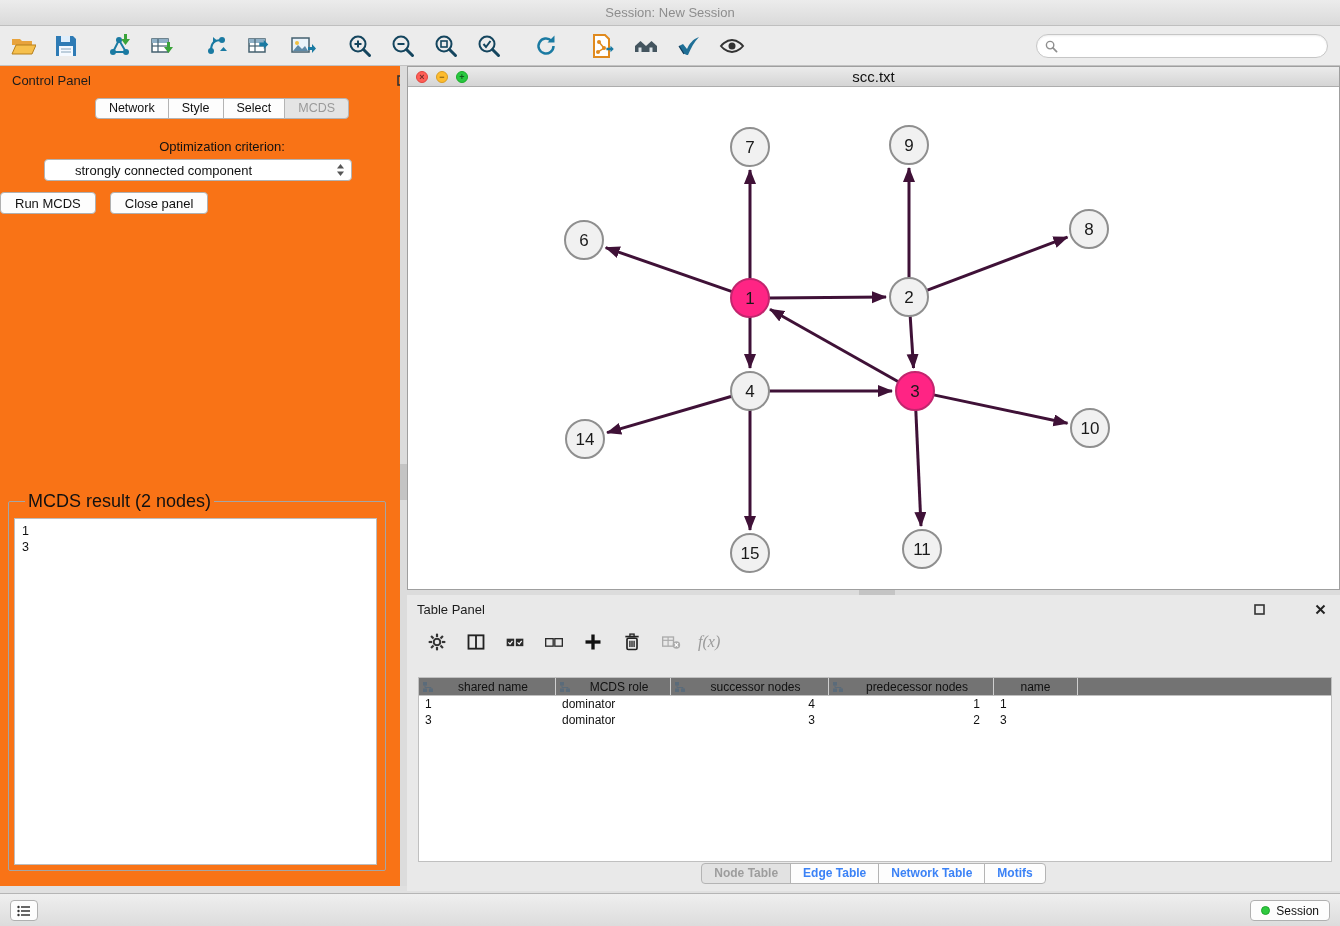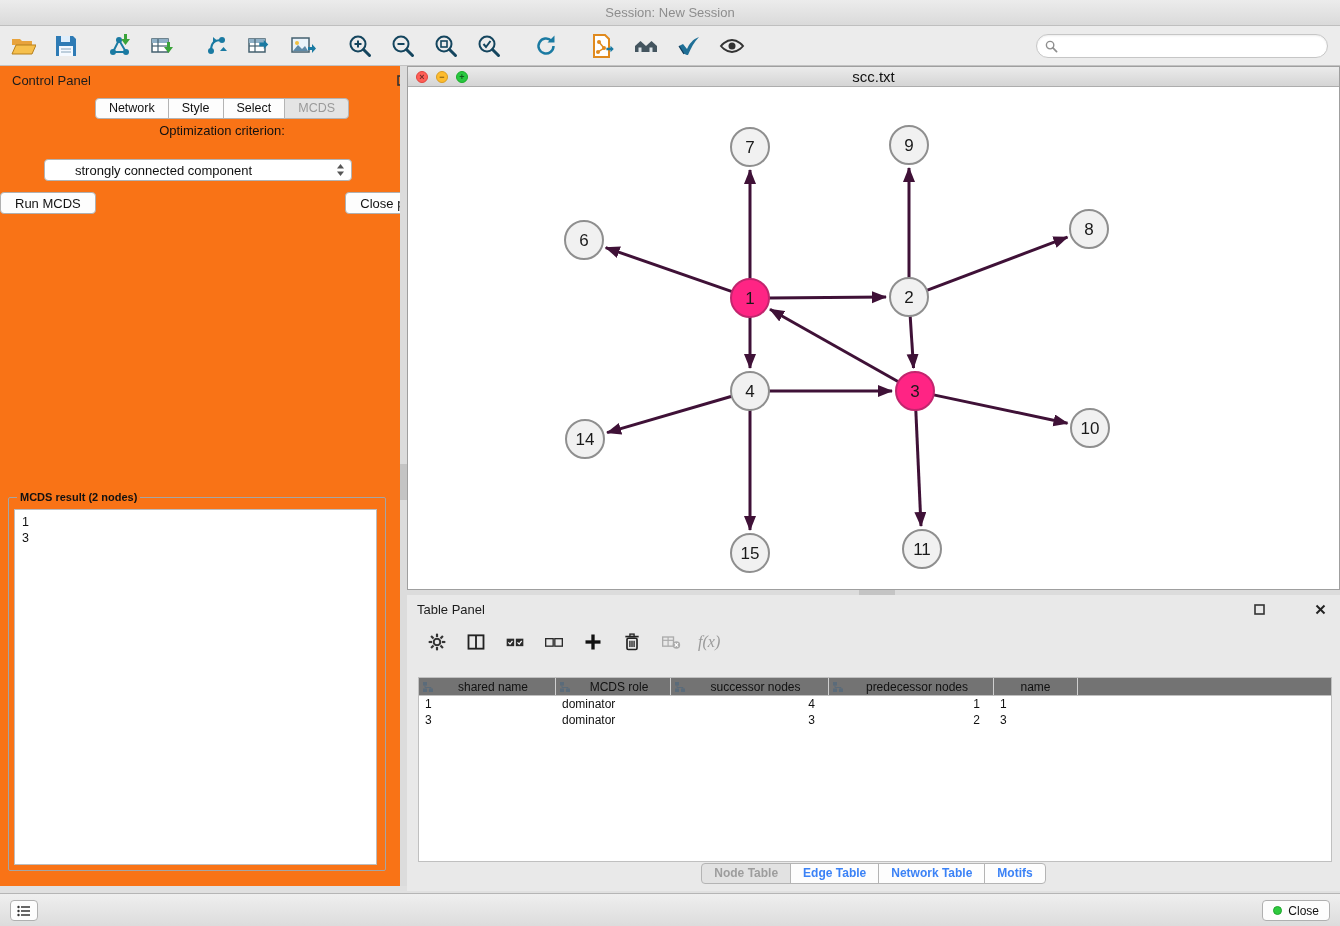--- a/index.html
+++ b/index.html
@@ -35,33 +35,33 @@
   .mini-btn { width:16px; height:16px; display:flex; align-items:center; justify-content:center; margin-left:6px; }
   .mini-btn svg { width:11px; height:11px; }
 
   .cp-tabs { display:flex; justify-content:center; margin-top:4px; }
   .cp-tab { height:21px; line-height:19px; padding:0 13px; font-size:12.5px; background:#fdfdfd;
             border:1px solid #b4b4b4; margin-left:-1px; color:#111; cursor:default; }
   .cp-tab:first-child { border-radius:4px 0 0 4px; margin-left:0; }
   .cp-tab:last-child { border-radius:0 4px 4px 0; }
   .cp-tab.active { background:#e4e4e4; color:#9a9a9a; }
 
-  .opt-label { margin-top:4px; text-align:center; font-size:13px; color:#111; }
+  .opt-label { margin-top:20px; text-align:center; font-size:13px; color:#111; }
   .dropdown { position:absolute; left:44px; top:93px; width:308px; height:22px; background:#fff;
               border:1px solid #b3b3b3; border-radius:4px; display:flex; align-items:center;
               font-size:13px; padding:0 6px; color:#111; }
   .dropdown .dd-label { flex:1;margin-left:24px; }
   .dropdown svg { width:9px; height:14px; }
-  .btn-row { position:absolute; left:0; top:126px; width:100%; display:flex; justify-content:space-between; }
+  .btn-row { position:absolute; left:0; top:126px; width:100%; display:flex; justify-content:flex-start; gap:14px; }
   .push-btn { height:22px; padding:0 14px; font-size:13px; background:#fdfdfd; border:1px solid #b0b0b0;
               border-radius:4px; color:#111; font-family:"Liberation Sans",sans-serif; }
 
   .result-box { position:absolute; left:8px; top:425px; width:378px; height:380px;
                 border:1px solid #a5a5a5; border-radius:2px; }
-  .result-box legend { font-size:11px; color:#111; margin-left:8px; padding:0 3px;font-weight:bold; }
+  .result-box legend { font-size:18px; color:#111; margin-left:16px; padding:0 3px; }
   .result-area { position:absolute; left:5px; right:8px; top:6px; bottom:5px; background:#fff;
                  border:1px solid #bdbdbd; padding:4px 7px; font-size:12.5px; line-height:16px; color:#111;
                  overflow:hidden; }
 
   
   .v-split { position:absolute; left:400px; top:66px; width:7px; height:820px; background:#dcdcdc; }
   .v-split .grip { position:absolute; left:0; top:398px; width:7px; height:36px; background:#c4c4c4; }
   .h-split { position:absolute; left:407px; top:590px; width:933px; height:5px; background:#dcdcdc; }
   .h-split .grip { position:absolute; left:452px; top:0; width:36px; height:5px; background:#c4c4c4; }
 
@@ -550,17 +550,17 @@
         <circle cx="1.5" cy="2" r="1.2" fill="#333"></circle>
           <line x1="4" y1="2" x2="13" y2="2" stroke="#333" stroke-width="1.5"></line>
         <circle cx="1.5" cy="6" r="1.2" fill="#333"></circle>
           <line x1="4" y1="6" x2="13" y2="6" stroke="#333" stroke-width="1.5"></line>
         <circle cx="1.5" cy="10" r="1.2" fill="#333"></circle>
           <line x1="4" y1="10" x2="13" y2="10" stroke="#333" stroke-width="1.5"></line>
       </svg>
     </div>
     <div class="memory-btn">
       <span class="memory-dot"></span>
-      <span>Close</span>
+      <span>Session</span>
     </div>
   </div>
 
 </div>
 
 </body></html>

